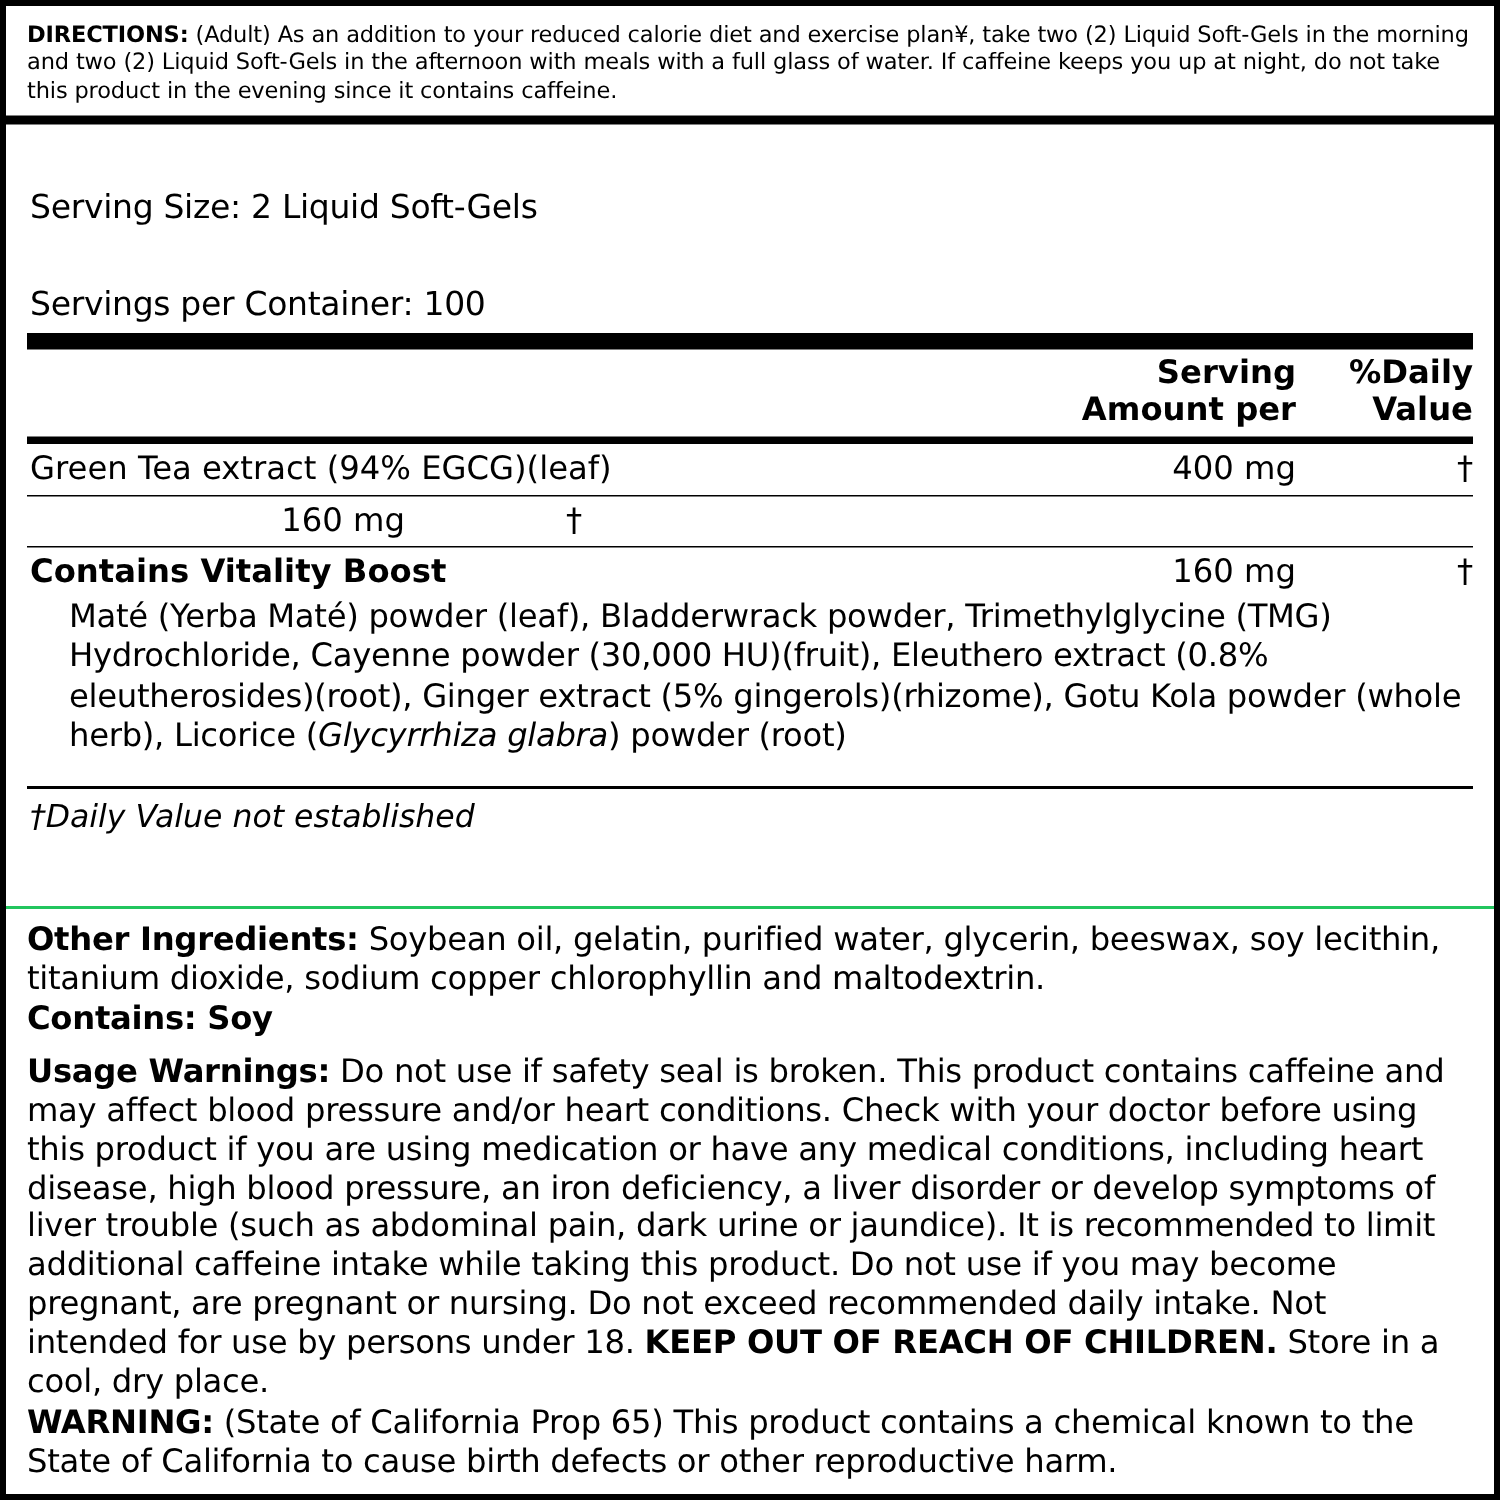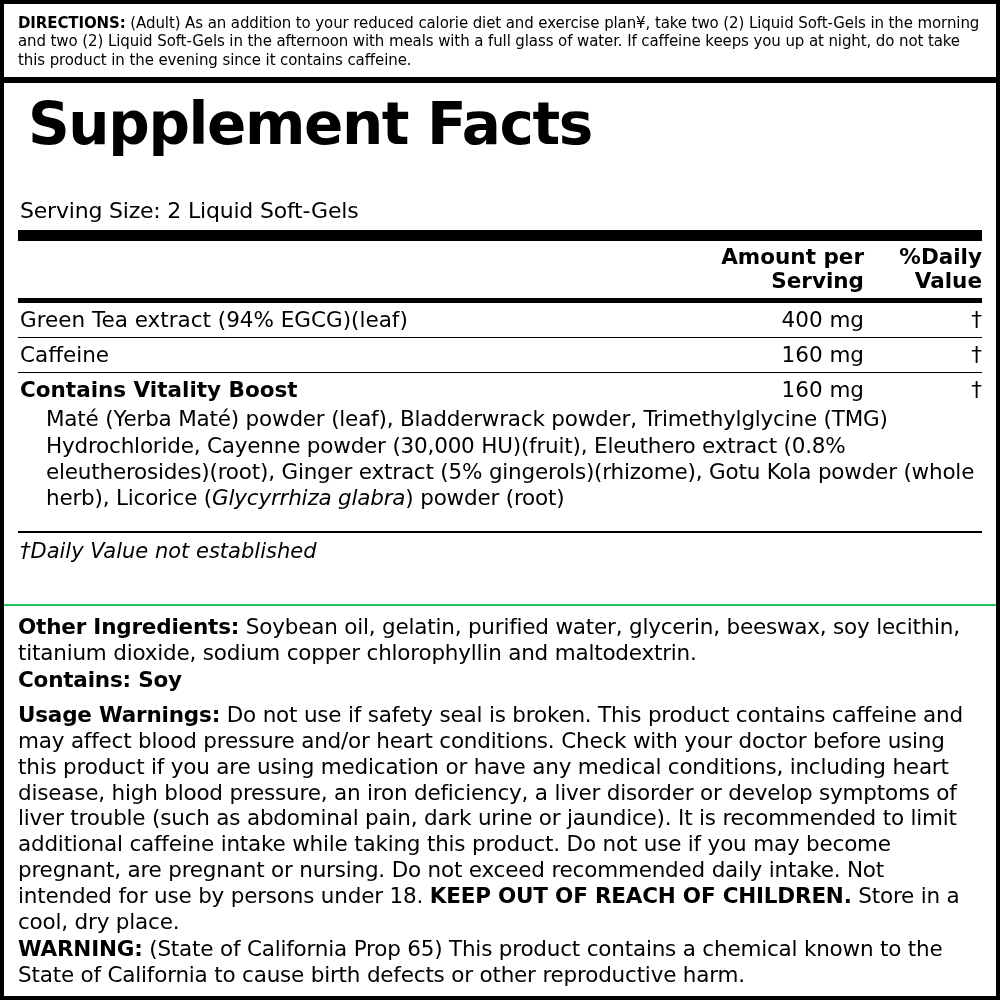--- a/index.html
+++ b/index.html
@@ -143,49 +143,48 @@
 <body>
 
 <div class="panel">
 
   <div class="directions">
     <b>DIRECTIONS:</b><span> (Adult) As an addition to your reduced calorie diet and exercise plan¥, take two (2) Liquid Soft-Gels in the morning and two (2) Liquid Soft-Gels in the afternoon with meals with a full glass of water. If caffeine keeps you up at night, do not take this product in the evening since it contains caffeine.</span>
   </div>
 
   <div class="sf">
 
-    <div class="sf-title">Supplement Facts</div>
 
     <div class="serving-line">Serving Size:  2 Liquid Soft-Gels</div>
+    <div class="serving-line">Servings per Container:  100</div>
 
     <div class="rule-thick"></div>
 
     <div class="hdr-row">
       <div class="hdr-amount">
+        <div>Serving</div>
         <div>Amount per</div>
-        <div>Serving</div>
       </div>
       <div class="hdr-dv">
         <div>%Daily</div>
         <div>Value</div>
       </div>
     </div>
 
     <div class="rule-med"></div>
 
     <div class="nut-row">
       <div class="nut-name">Green Tea extract (94% EGCG)(leaf)</div>
       <div class="nut-amt">400 mg</div>
       <div class="nut-dv">†</div>
     </div>
 
     <div class="rule-hair"></div>
 
     <div class="nut-row">
-      <div class="nut-name">Caffeine</div>
       <div class="nut-amt">160 mg</div>
       <div class="nut-dv">†</div>
     </div>
 
     <div class="rule-hair"></div>
 
     <div class="nut-row">
       <div class="nut-name bold">Contains Vitality Boost</div>
       <div class="nut-amt">160 mg</div>
       <div class="nut-dv">†</div>

